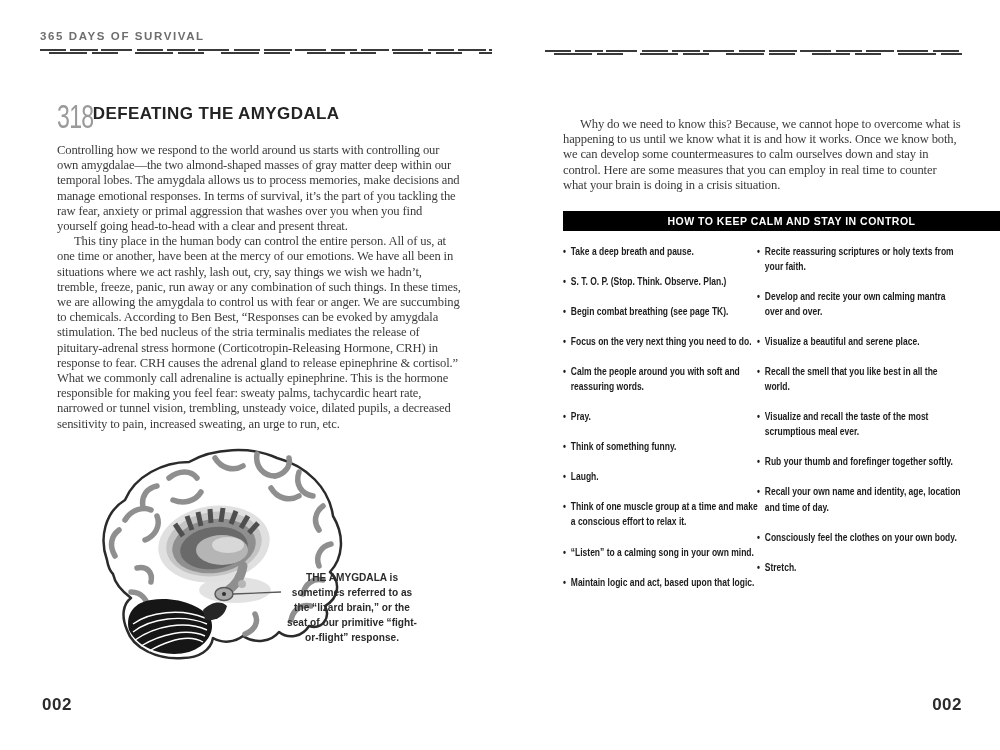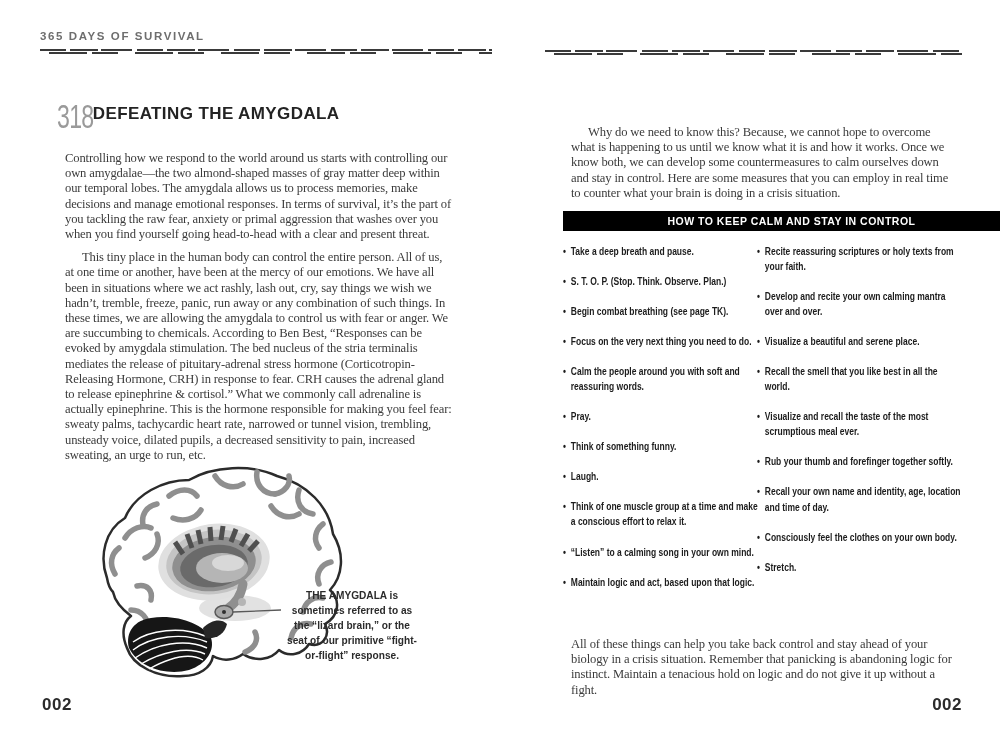--- a/index.html
+++ b/index.html
@@ -22,42 +22,42 @@
   
   .entry-head{position:absolute;left:57px;top:103px;display:flex;align-items:flex-start;}
   .entry-num{display:inline-block;font-size:34px;line-height:26px;font-weight:400;
              color:#9a9a9a;transform:scaleX(.68);transform-origin:left bottom;
              letter-spacing:-1px;margin-right:-18px;}
   .entry-title{font-size:17px;font-weight:700;color:#232323;letter-spacing:.4px;line-height:22px;}
 
   
   .serif{font-family:"Liberation Serif",serif;font-size:12.6px;line-height:15.2px;
          color:#3b3b3b;letter-spacing:-.15px;}
-  .serif p{margin:8px;}
+  .serif p{margin:0;}
   .serif p.indent{text-indent:17px;}
   .left-body{position:absolute;left:57px;top:143px;width:404px;}
   .right-intro{position:absolute;left:563px;top:117px;width:400px;}
   .right-closing{position:absolute;left:563px;top:629px;width:400px;}
 
   
   .banner{position:absolute;left:563px;top:211px;width:457px;height:20px;background:#000000;
           color:#ffffff;font-size:10.5px;font-weight:700;letter-spacing:.5px;
           display:flex;align-items:center;justify-content:center;}
 
   
   .bullet-col{position:absolute;top:244px;transform:scaleX(.78);transform-origin:left top;
               font-size:10.9px;font-weight:700;color:#1c1c1c;line-height:1.38;}
   .bullet-col.col-a{left:563px;width:252px;}
   .bullet-col.col-b{left:757px;width:264px;}
   .bullet-item{display:flex;margin-bottom:15px;}
   .bullet-dot{flex:none;width:10px;}
   .bullet-text{flex:1;}
 
   
-  .illustration{position:absolute;left:85px;top:462px;width:340px;height:232px;}
+  .illustration{position:absolute;left:85px;top:444px;width:340px;height:232px;}
   .illustration svg{position:absolute;left:0;top:0;}
   .brain-caption{position:absolute;left:196px;top:126px;width:142px;text-align:center;
                  font-size:11px;font-weight:700;line-height:15px;color:#2b2b2b;
                  transform:scaleX(.92);transform-origin:center top;}
 
   
   .folio{position:absolute;top:695px;font-size:17px;font-weight:700;color:#2b2b2b;letter-spacing:.5px;}
   .folio.left{left:42px;}
   .folio.right{right:38px;}
 </style>
@@ -246,19 +246,16 @@
       <div class="bullet-item">
         <span class="bullet-dot">•</span>
         <span class="bullet-text">Consciously feel the clothes on your own body.</span>
       </div>
       <div class="bullet-item">
         <span class="bullet-dot">•</span>
         <span class="bullet-text">Stretch.</span>
       </div>
     </div>
 
-  <div class="right-closing serif">
-    <p>All of these things can help you take back control and stay ahead of your biology in a crisis situation. Remember that panicking is abandoning logic for instinct. Maintain a tenacious hold on logic and do not give it up without a fight.</p>
-  </div>
 
   <div class="folio right">002</div>
 
 </div>
 
 </body></html>

